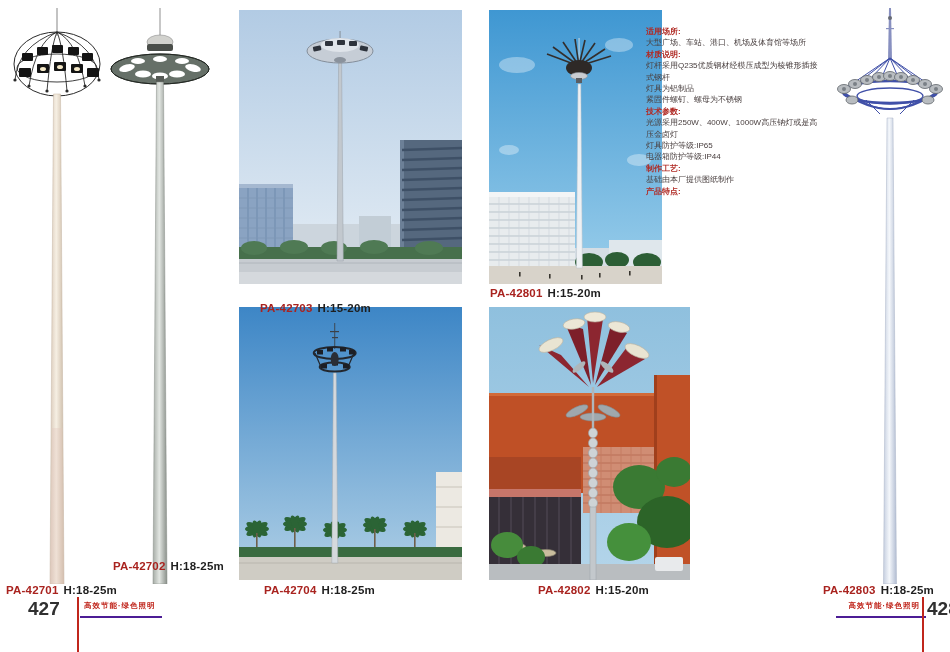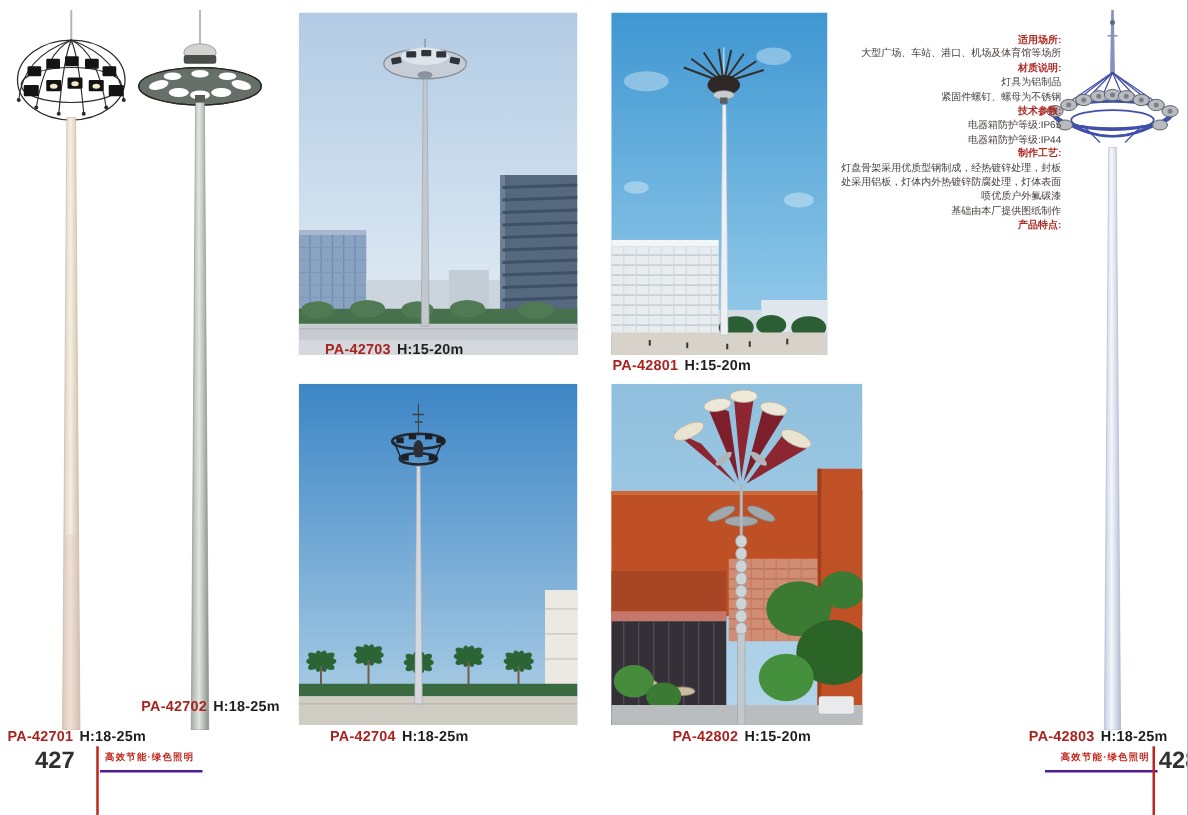--- a/index.html
+++ b/index.html
@@ -7,21 +7,21 @@
     position:relative;width:950px;height:652px;background:#ffffff;overflow:hidden;
     font-family:"Liberation Sans","DejaVu Sans",sans-serif;
   }
   svg{display:block;}
   
   .plabel{position:absolute;white-space:nowrap;font-size:11.5px;font-weight:bold;letter-spacing:.2px;}
   .plabel .code{color:#a9231f;margin-right:5px;}
   .plabel .h{color:#1f1f1f;font-weight:600;}
   .plabel.right{text-align:right;}
   
-  .specs{position:absolute;left:670px;top:26px;width:179px;font-size:8px;line-height:11.4px;color:#4a4040;text-align:right;}
+  .specs{position:absolute;left:646px;top:26px;width:179px;font-size:8px;line-height:11.4px;color:#4a4040;}
   .specs .shead{color:#b02a24;font-weight:bold;}
   .specs .sline{color:#4a4040;}
   
   .pagenum{position:absolute;font-size:19px;font-weight:bold;color:#303030;top:598px;}
   .vline{position:absolute;top:597px;width:0;height:55px;border-left:2px solid #c0261c;}
   .slogan{position:absolute;top:601px;font-size:7.5px;font-weight:bold;color:#c0261c;
           letter-spacing:1px;border-bottom:2px solid #4c1d95;padding:0 6px 5px 4px;white-space:nowrap;}
   .slogan.r{text-align:right;}
   .photo{position:absolute;}
 </style>
@@ -492,38 +492,39 @@
     </g>
     <g>
       <polygon points="51,110 57,110 60.5,576 47.5,576" fill="url(#poleBlue)" stroke="#a8b2c6" stroke-width="0.5"></polygon>
     </g>
   </svg>
 
   <div class="specs">
     <div class="shead">适用场所:</div>
     <div class="sline">大型广场、车站、港口、机场及体育馆等场所</div>
     <div class="shead">材质说明:</div>
+    <div class="sline">灯杆采用Q235优质钢材经模压成型为棱锥形插接式钢杆</div>
     <div class="sline">灯具为铝制品</div>
     <div class="sline">紧固件螺钉、螺母为不锈钢</div>
     <div class="shead">技术参数:</div>
-    <div class="sline">电器箱防护等级:IP65</div>
+    <div class="sline">光源采用250W、400W、1000W高压钠灯或是高压金卤灯</div>
+    <div class="sline">灯具防护等级:IP65</div>
     <div class="sline">电器箱防护等级:IP44</div>
     <div class="shead">制作工艺:</div>
-    <div class="sline">灯盘骨架采用优质型钢制成，经热镀锌处理，封板处采用铝板，灯体内外热镀锌防腐处理，灯体表面喷优质户外氟碳漆</div>
     <div class="sline">基础由本厂提供图纸制作</div>
     <div class="shead">产品特点:</div>
   </div>
 
   <div class="plabel" style="left:6px;top:584px;">
     <span class="code">PA-42701</span><span class="h">H:18-25m</span>
   </div>
   <div class="plabel" style="left:113px;top:560px;text-align:right;">
     <span class="code">PA-42702</span><span class="h">H:18-25m</span>
   </div>
-  <div class="plabel" style="left:240px;top:274px;padding-left:20px;">
+  <div class="plabel" style="left:240px;top:302px;padding-left:20px;">
     <span class="code">PA-42703</span><span class="h">H:15-20m</span>
   </div>
   <div class="plabel" style="left:240px;top:584px;padding-left:24px;">
     <span class="code">PA-42704</span><span class="h">H:18-25m</span>
   </div>
   <div class="plabel" style="left:490px;top:287px;">
     <span class="code">PA-42801</span><span class="h">H:15-20m</span>
   </div>
   <div class="plabel" style="left:490px;top:584px;padding-left:48px;">
     <span class="code">PA-42802</span><span class="h">H:15-20m</span>

